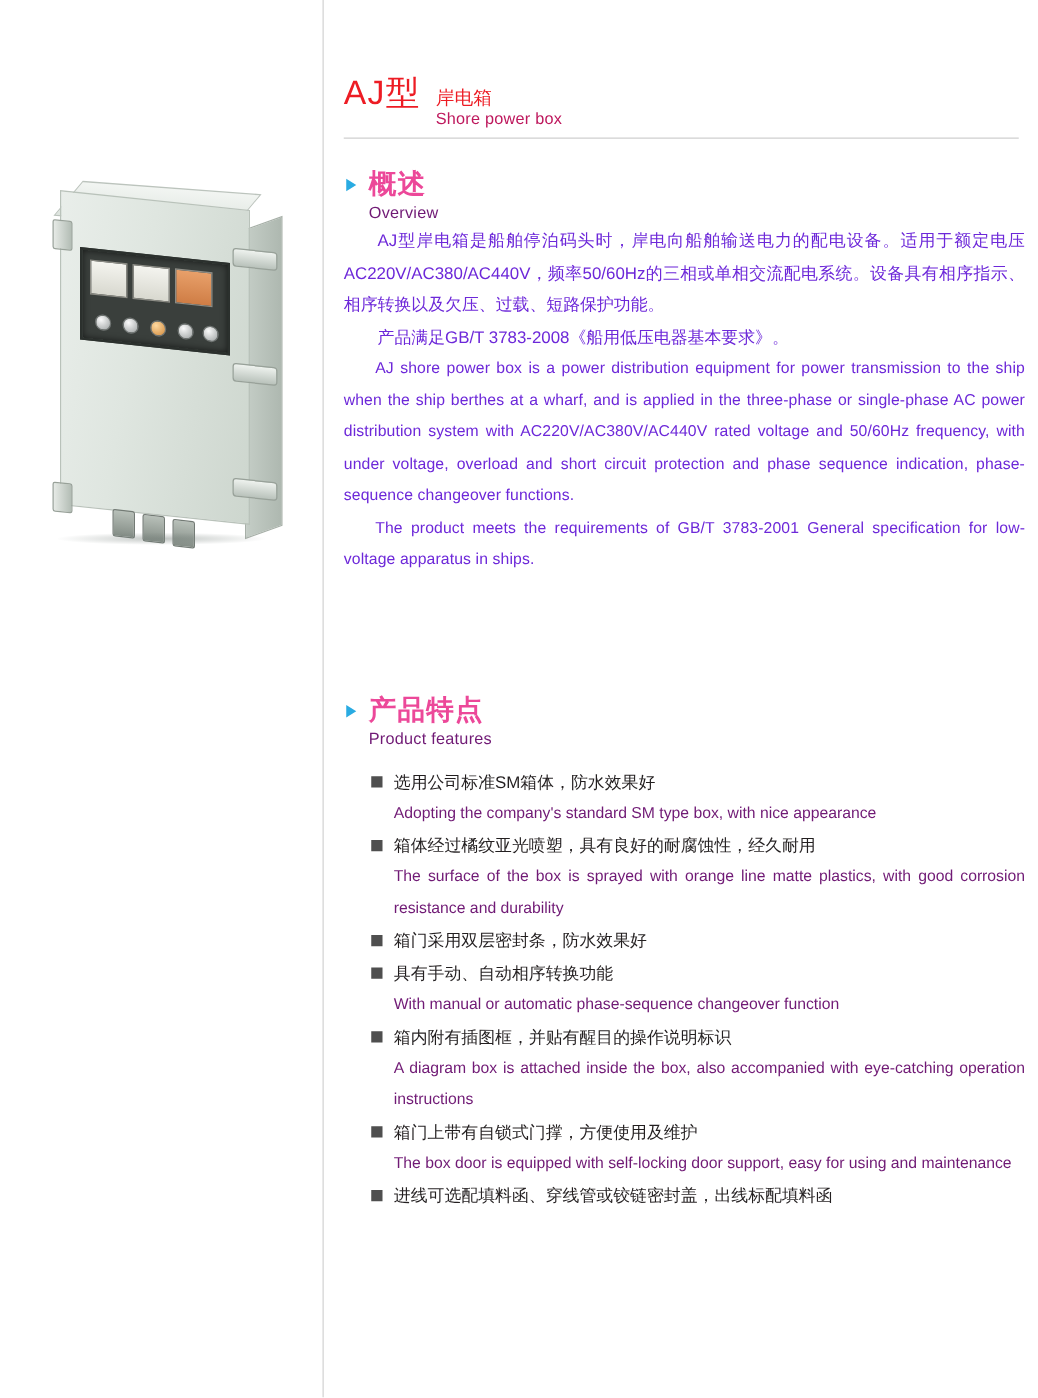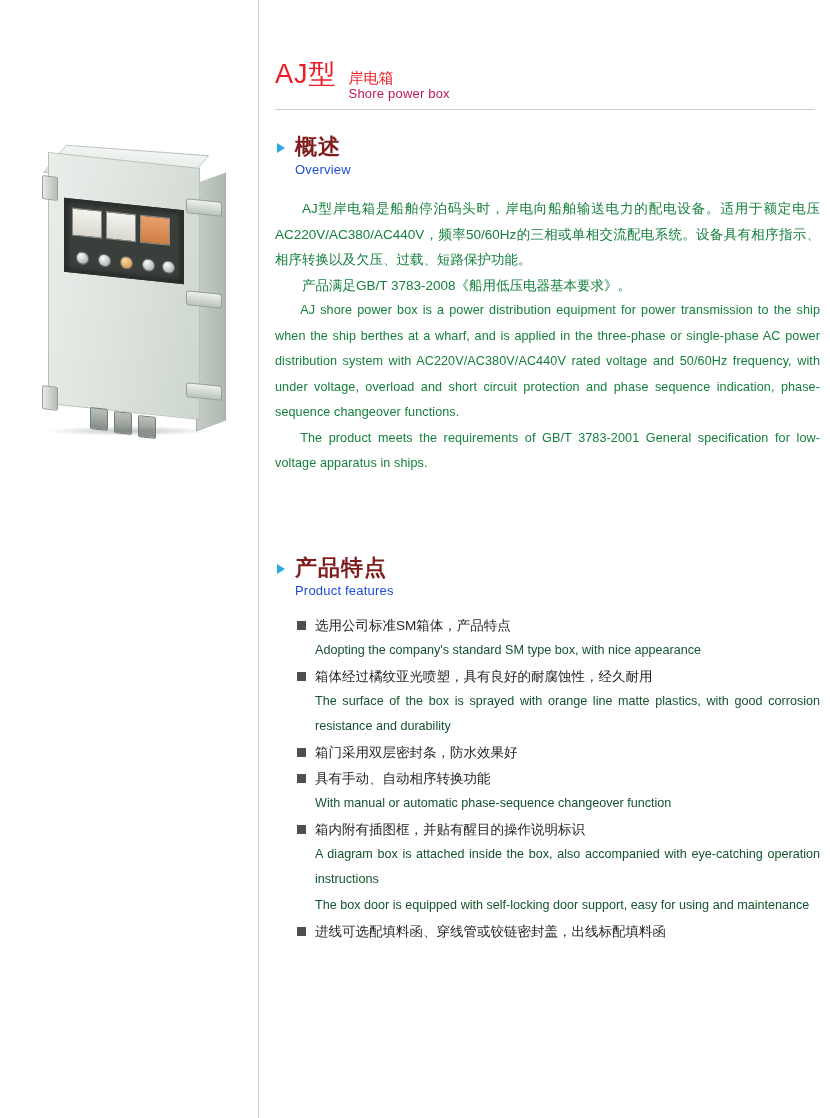--- a/index.html
+++ b/index.html
@@ -223,37 +223,37 @@
     left: 2px;
     top: 9px;
     width: 0;
     height: 0;
     border-left: 8px solid #29abe2;
     border-top: 5px solid transparent;
     border-bottom: 5px solid transparent;
   }
   .sec-title-cn {
     font-size: 22px;
-    color: #7f1d1d;
+    color: #ec4899;
     font-weight: bold;
     line-height: 26px;
     letter-spacing: 1px;
   }
   .sec-title-en {
     font-size: 13px;
-    color: #1d4ed8;
+    color: #701a75;
     line-height: 20px;
     letter-spacing: .2px;
   }
 
   .body-text {
-    margin-top: 16px;
+    margin-top: 0;
     font-size: 13.3px;
     line-height: 25px;
-    color: #15803d;
+    color: #6d28d9;
     text-align: justify;
   }
   .p-cn {
     text-indent: 2em;
     margin: 0;
     font-size: 13.5px;
     line-height: 25.5px;
   }
   .p-en {
     text-indent: 2em;
@@ -283,21 +283,21 @@
     left: 0;
     top: 8px;
     width: 9px;
     height: 9px;
     background: #4f4f4f;
   }
   .f-en {
     padding-left: 18px;
     font-size: 12.6px;
     line-height: 25px;
-    color: #14532d;
+    color: #701a75;
     text-align: justify;
   }
 </style>
 </head>
 <body>
 
 <div class="page">
 
   <div class="left-col">
     <div class="photo">
@@ -365,21 +365,21 @@
         <span class="tri"></span>
         <div class="sec-title-cn">产品特点</div>
         <div class="sec-title-en">Product features</div>
       </div>
 
       <div class="feature-list">
 
         <div class="feature">
           <div class="f-cn">
             <span class="sq"></span>
-            <span>选用公司标准SM箱体，产品特点</span>
+            <span>选用公司标准SM箱体，防水效果好</span>
           </div>
           <div class="f-en">Adopting the company's standard SM type box, with nice appearance</div>
         </div>
 
         <div class="feature">
           <div class="f-cn">
             <span class="sq"></span>
             <span>箱体经过橘纹亚光喷塑，具有良好的耐腐蚀性，经久耐用</span>
           </div>
           <div class="f-en">The surface of the box is sprayed with orange line matte plastics, with good corrosion resistance and durability</div>
@@ -402,20 +402,24 @@
 
         <div class="feature">
           <div class="f-cn">
             <span class="sq"></span>
             <span>箱内附有插图框，并贴有醒目的操作说明标识</span>
           </div>
           <div class="f-en">A diagram box is attached inside the box, also accompanied with eye-catching operation instructions</div>
         </div>
 
         <div class="feature">
+          <div class="f-cn">
+            <span class="sq"></span>
+            <span>箱门上带有自锁式门撑，方便使用及维护</span>
+          </div>
           <div class="f-en">The box door is equipped with self-locking door support, easy for using and maintenance</div>
         </div>
 
         <div class="feature">
           <div class="f-cn">
             <span class="sq"></span>
             <span>进线可选配填料函、穿线管或铰链密封盖，出线标配填料函</span>
           </div>
         </div>
 

